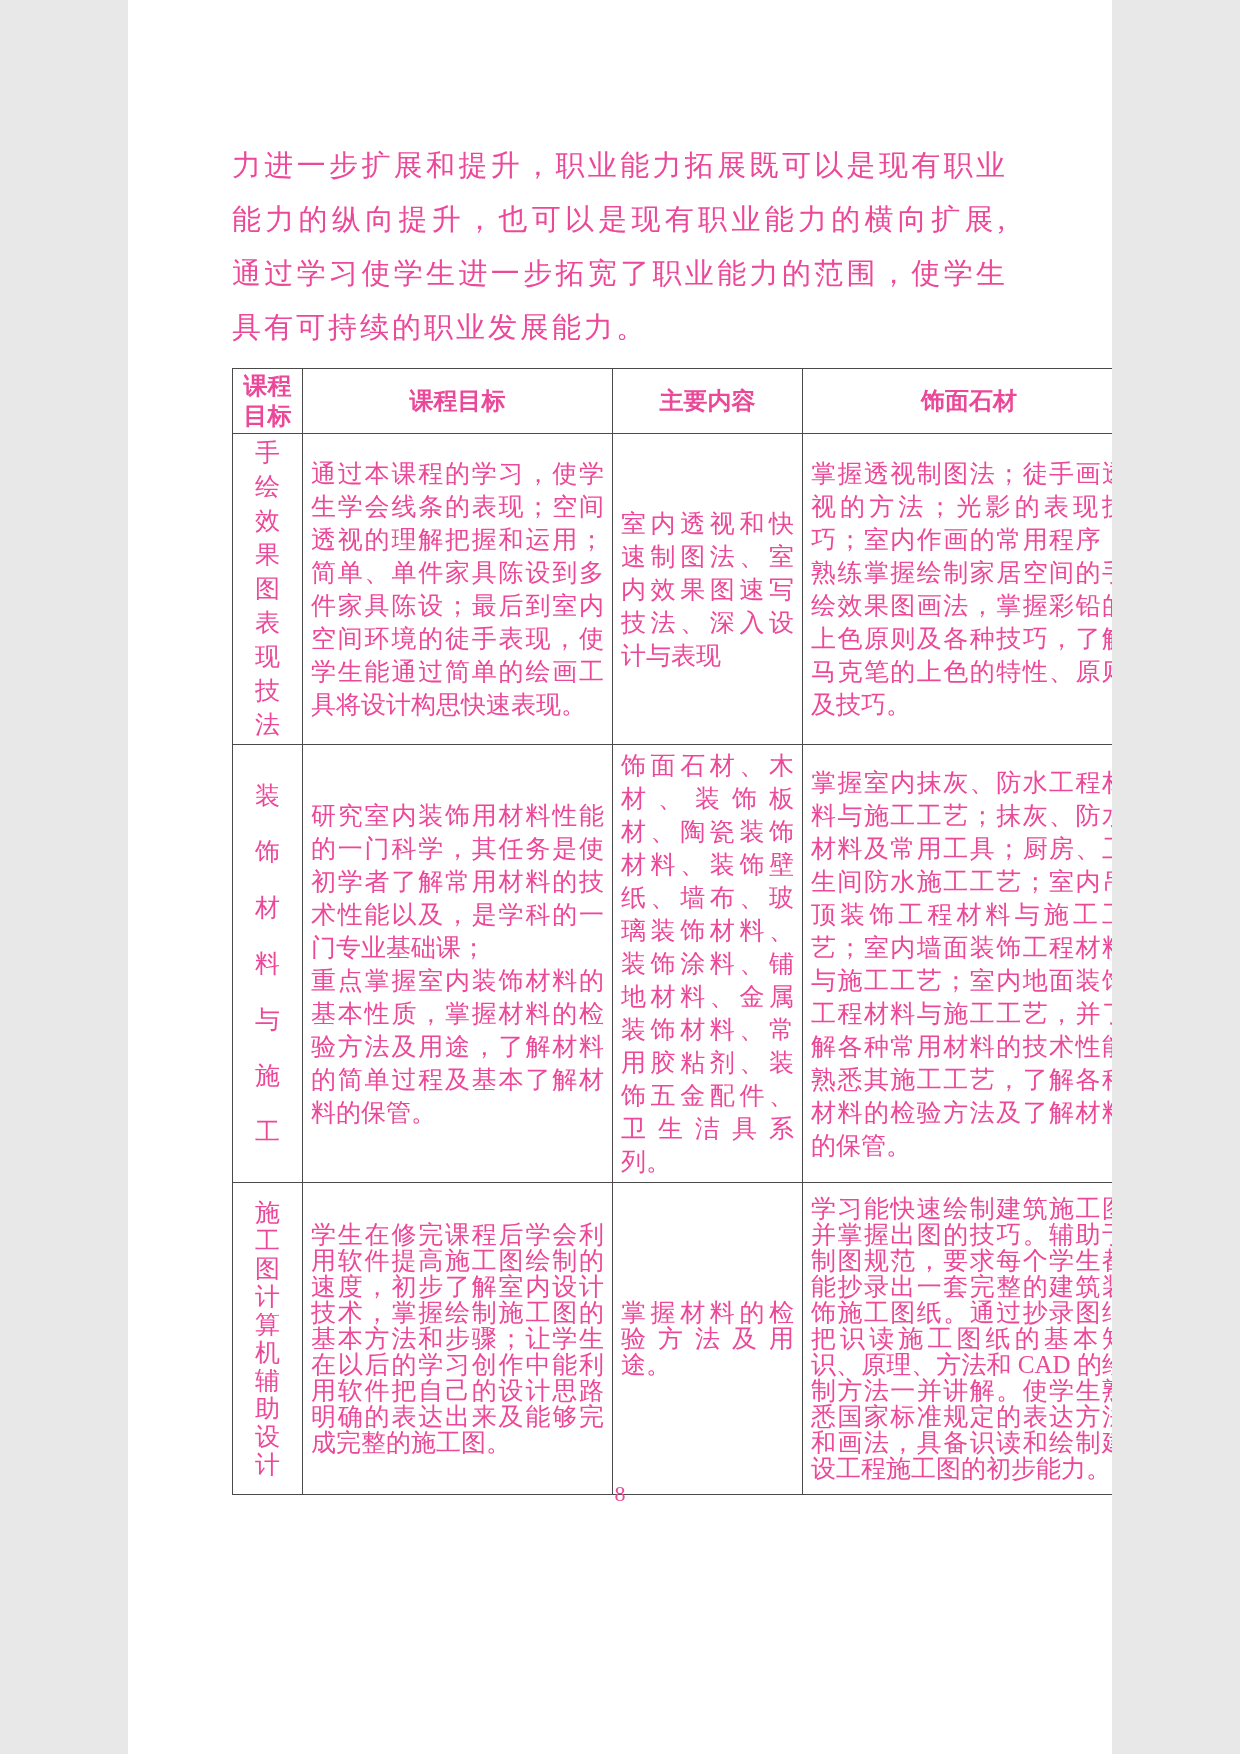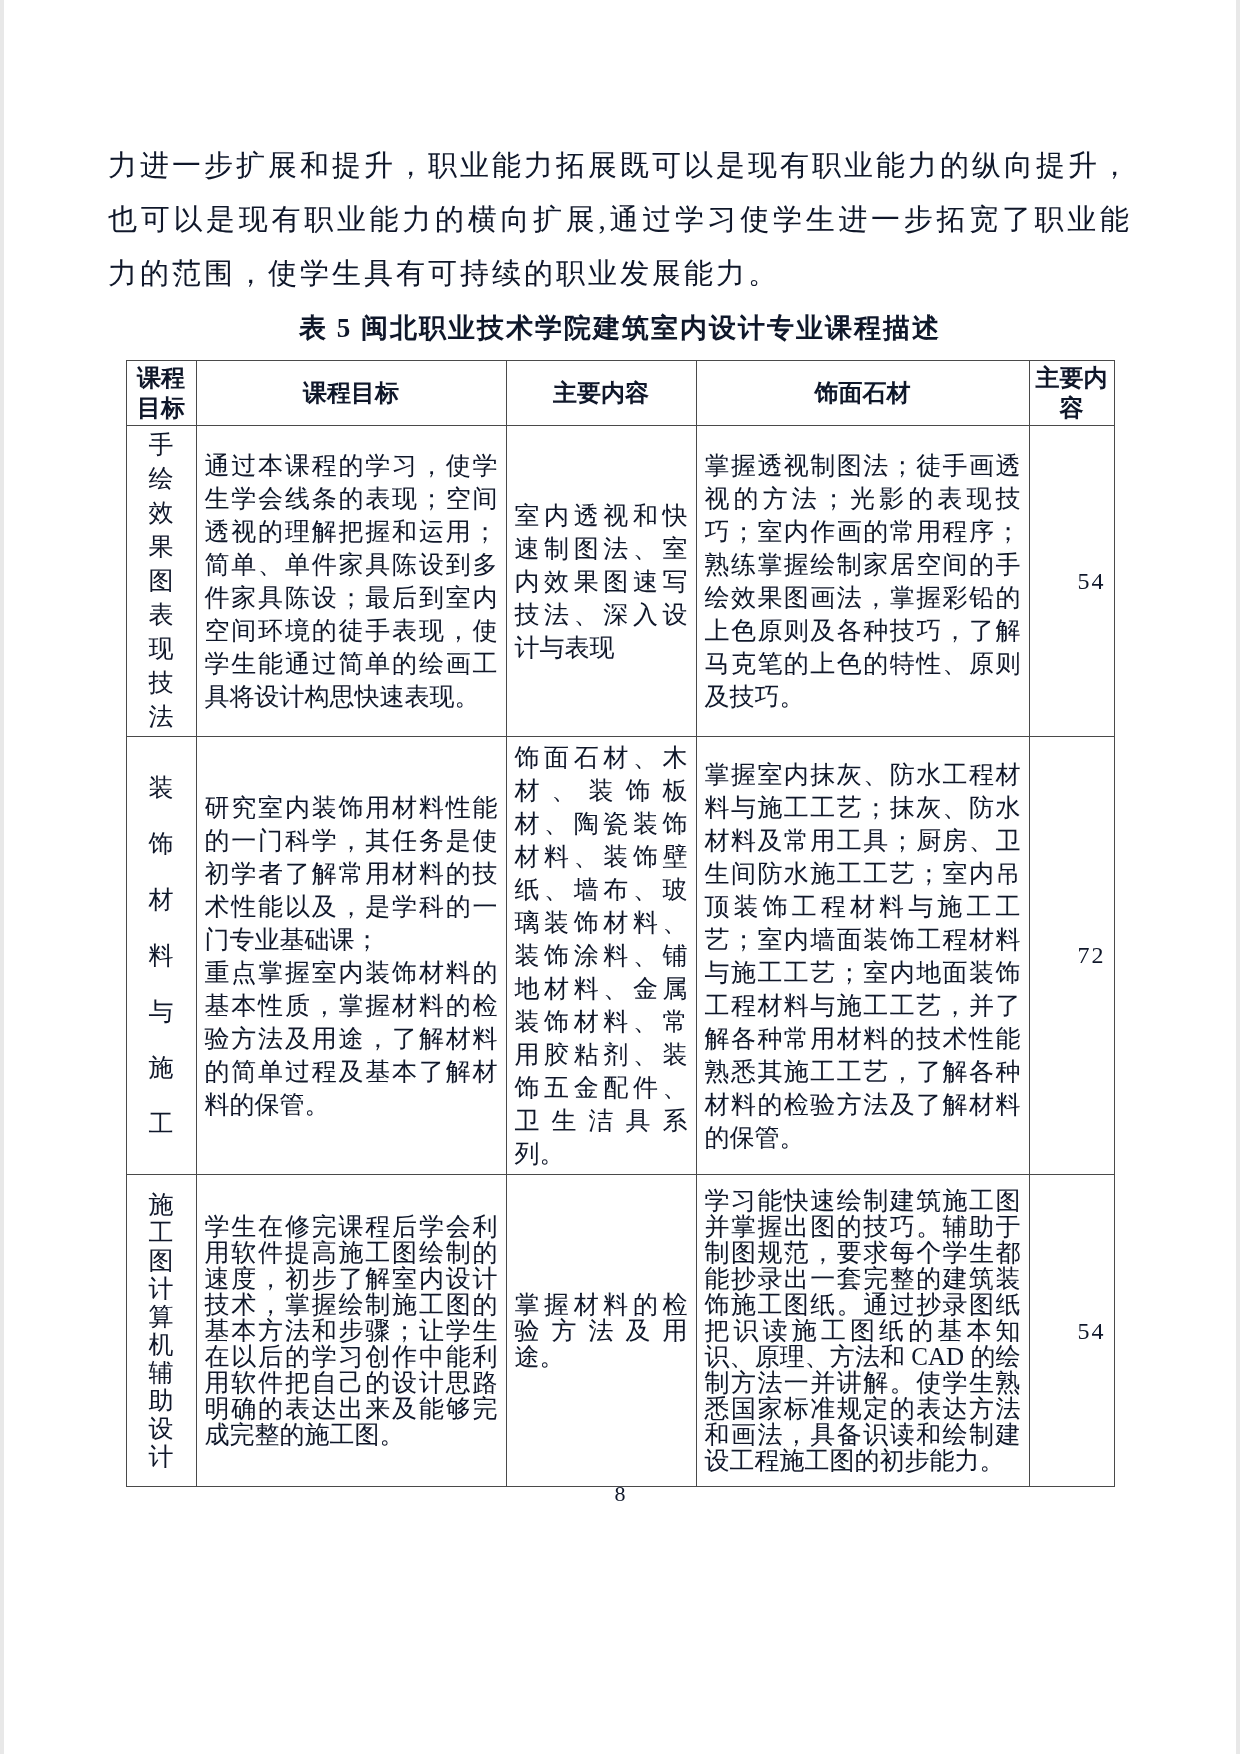--- a/index.html
+++ b/index.html
@@ -1,24 +1,24 @@
 <!DOCTYPE html>
 <html lang="zh"><head>
 <meta charset="utf-8">
 <style>
   * { margin: 0; padding: 0; box-sizing: border-box; }
   html, body { background: #e8e8e8; }
   .page {
     position: relative;
-    width: 1232px;
+    width: 984px;
     height: 1754px;
     margin: 0 auto;
     background: #ffffff;
     font-family: "Liberation Serif", "DejaVu Serif", serif;
-    color: #0f172a;
+    color: #ec4899;
     overflow: hidden;
   }
   .content { padding: 138px 104px 0 104px; }
 
   .intro {
     font-size: 29px;
     line-height: 54px;
     letter-spacing: 3px;
     text-align: justify;
   }
@@ -88,21 +88,20 @@
   }
 </style>
 </head>
 <body>
 
 <div class="page">
   <div class="content">
 
     <p class="intro">力进一步扩展和提升，职业能力拓展既可以是现有职业能力的纵向提升，也可以是现有职业能力的横向扩展,通过学习使学生进一步拓宽了职业能力的范围，使学生具有可持续的职业发展能力。</p>
 
-    <div class="table-title">表 5 闽北职业技术学院建筑室内设计专业课程描述</div>
 
     <table class="course-table">
       <colgroup>
         <col class="c1">
           <col class="c2">
           <col class="c3">
           <col class="c4">
           <col class="c5">
       </colgroup>
       <thead>

